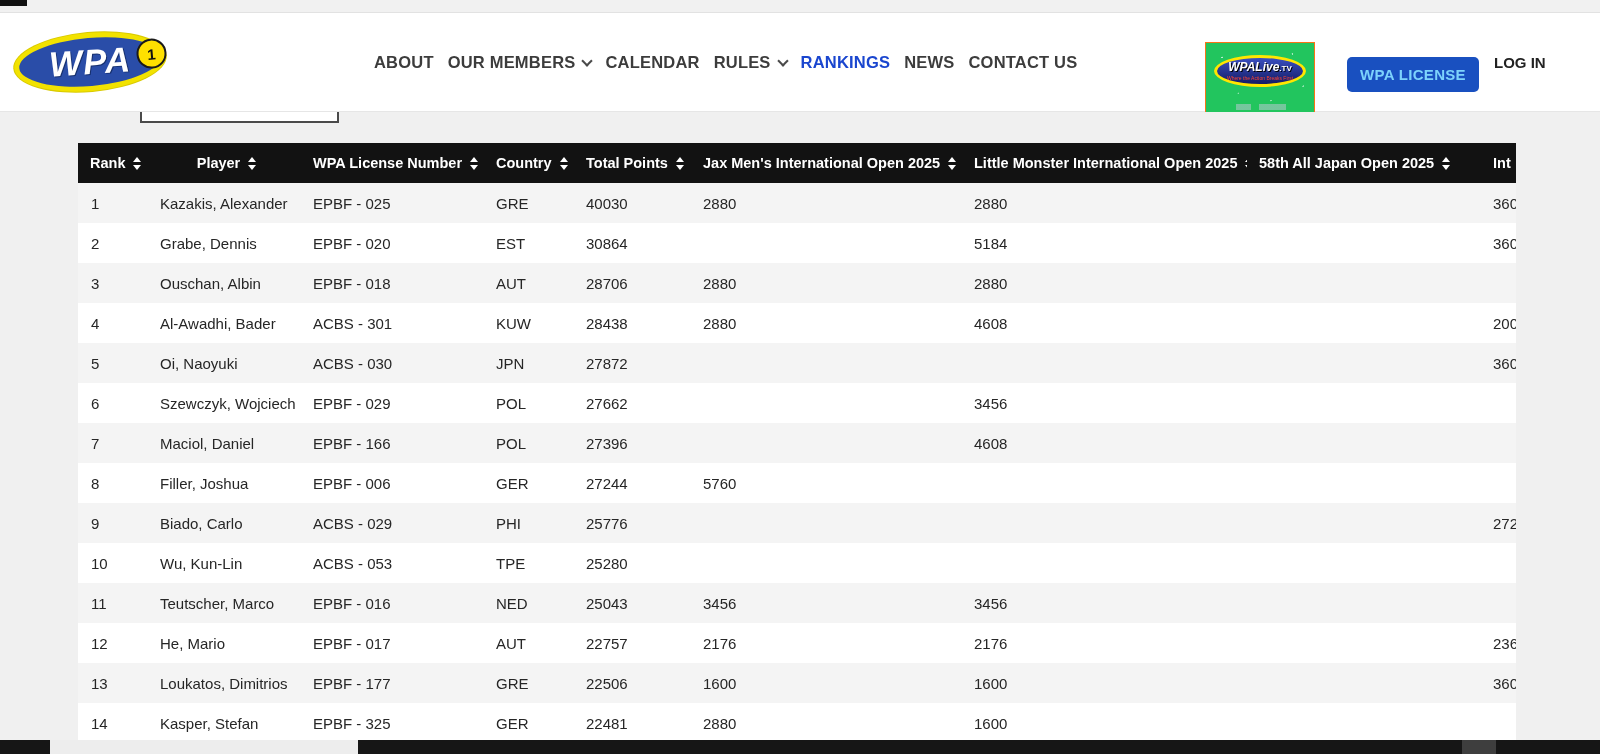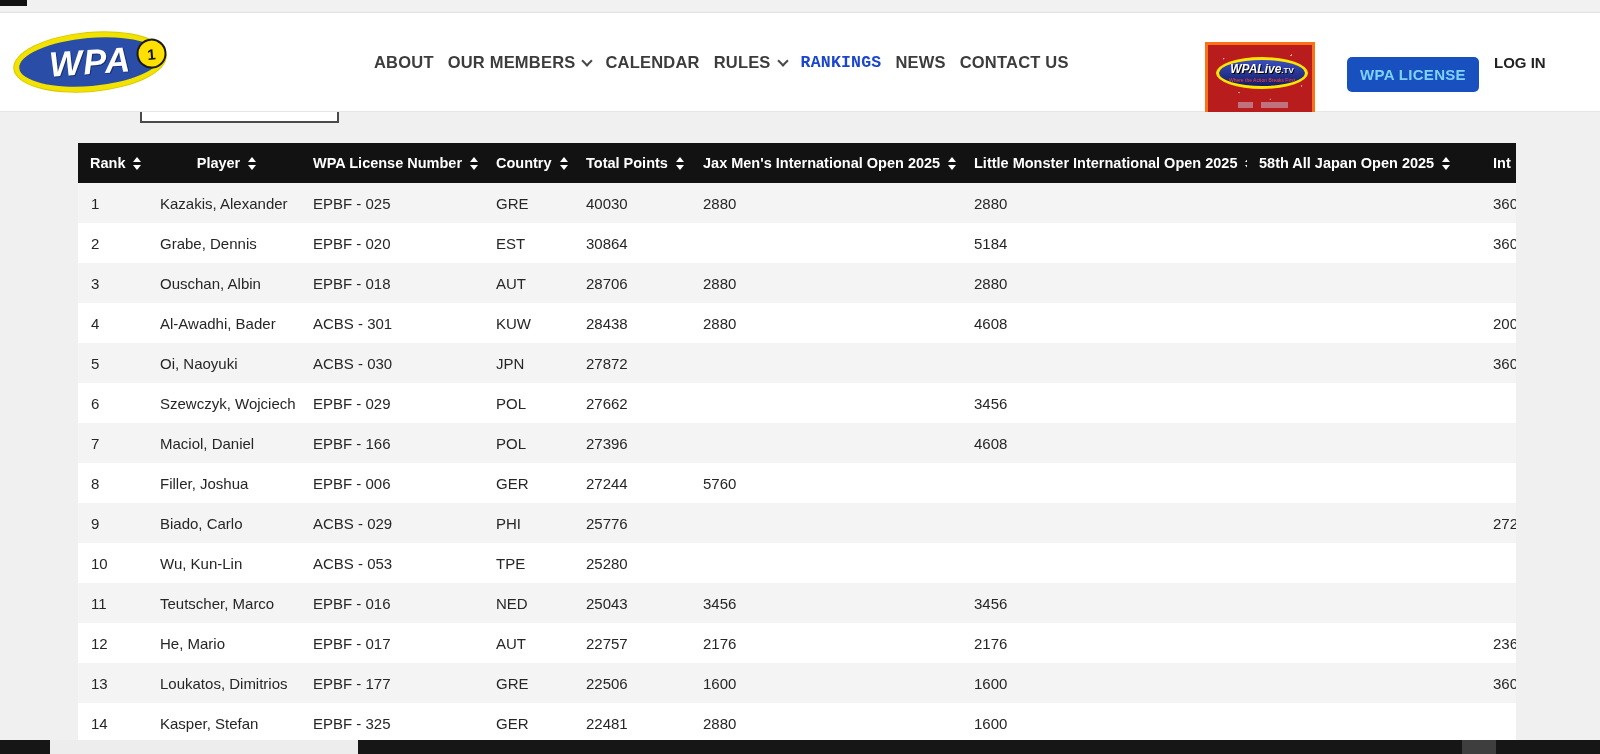--- a/index.html
+++ b/index.html
@@ -17,25 +17,25 @@
   
   .logo { position:absolute; left:14px; top:20px; width:160px; height:76px; cursor:pointer; }
   .logo-oval { position:relative; width:152px; height:58px; background:#2a4da8; border:5px solid #f2e200; border-radius:50%; transform:rotate(-5deg); display:flex; align-items:center; justify-content:center; box-shadow:0 0 0 1px #d9ca00; }
   .logo-acronym { color:#ffffff; font-weight:bold; font-style:italic; font-size:35px; letter-spacing:1px; transform:rotate(1deg); text-shadow:1px 1px 0 #17306e; }
   .logo-ball { position:absolute; right:-6px; top:6px; width:30px; height:30px; background:#ffe000; border:2px solid #1a1a1a; border-radius:50%; display:flex; align-items:center; justify-content:center; font-weight:bold; font-size:15px; color:#111; }
   .logo-caption { margin-top:21px; font-size:9px; font-weight:bold; letter-spacing:1.6px; color:#1a1a1a; white-space:nowrap; }
 
   
   .main-nav { position:absolute; left:374px; top:0; height:99px; display:flex; align-items:center; gap:14px; }
   .nav-item { display:flex; align-items:center; font-size:16.5px; font-weight:600; color:#3c3c3c; letter-spacing:0.2px; white-space:nowrap; cursor:pointer; }
-  .nav-item.active { color:#1a46cf;font-family:Liberation Mono, monospace; }
+  .nav-item.active { color:#1a46cf; }
   .chev { width:8px; height:8px; border-right:2px solid #4a4a4a; border-bottom:2px solid #4a4a4a; transform:rotate(45deg); margin-left:8px; margin-top:-4px; }
 
   
-  .wpalive-banner { position:absolute; left:1205px; top:29px; width:110px; height:74px; background:#b91c1c; border:3px solid #f97316; cursor:pointer; overflow:hidden; }
+  .wpalive-banner { position:absolute; left:1205px; top:29px; width:110px; height:74px; background:#22c55e; border:1px solid #f97316; cursor:pointer; overflow:hidden; }
   .wpalive-banner .stars { position:absolute; inset:0;
     background:
       radial-gradient(circle at 15% 20%, rgba(255,255,255,.7) 0 .7px, transparent 1px),
       radial-gradient(circle at 80% 15%, rgba(255,255,255,.6) 0 .7px, transparent 1px),
       radial-gradient(circle at 60% 80%, rgba(255,255,255,.5) 0 .7px, transparent 1px),
       radial-gradient(circle at 30% 70%, rgba(255,255,255,.5) 0 .7px, transparent 1px),
       radial-gradient(circle at 90% 60%, rgba(255,255,255,.5) 0 .7px, transparent 1px); }
   .wpalive-oval { position:absolute; left:8px; top:12px; width:92px; height:32px; border:3px solid #ffe600; border-radius:50%; background:linear-gradient(#3a4fc0,#141c66); display:flex; flex-direction:column; align-items:center; justify-content:center; }
   .wpalive-title { color:#fff; font-weight:bold; font-style:italic; font-size:12px; line-height:12px; white-space:nowrap; text-shadow:1px 1px 0 #000; }
   .wpalive-title .tv { font-size:8px; font-style:normal; }

